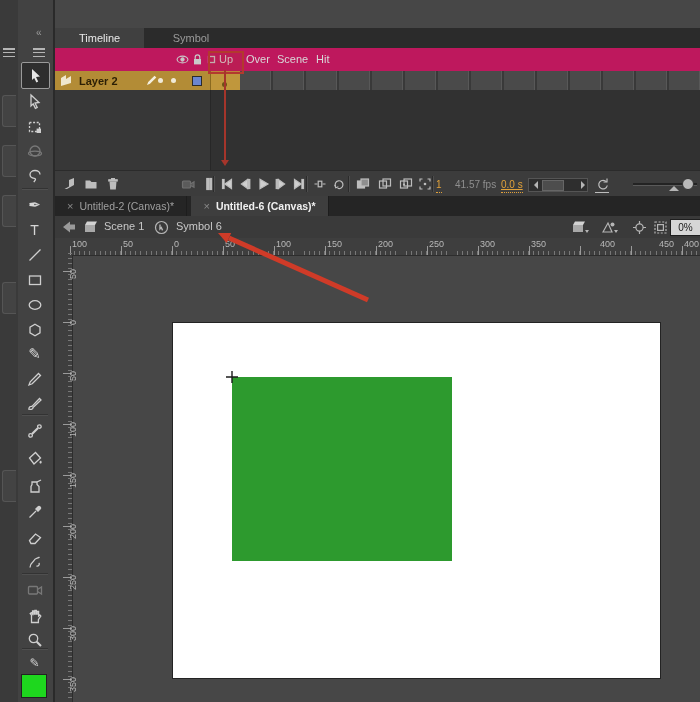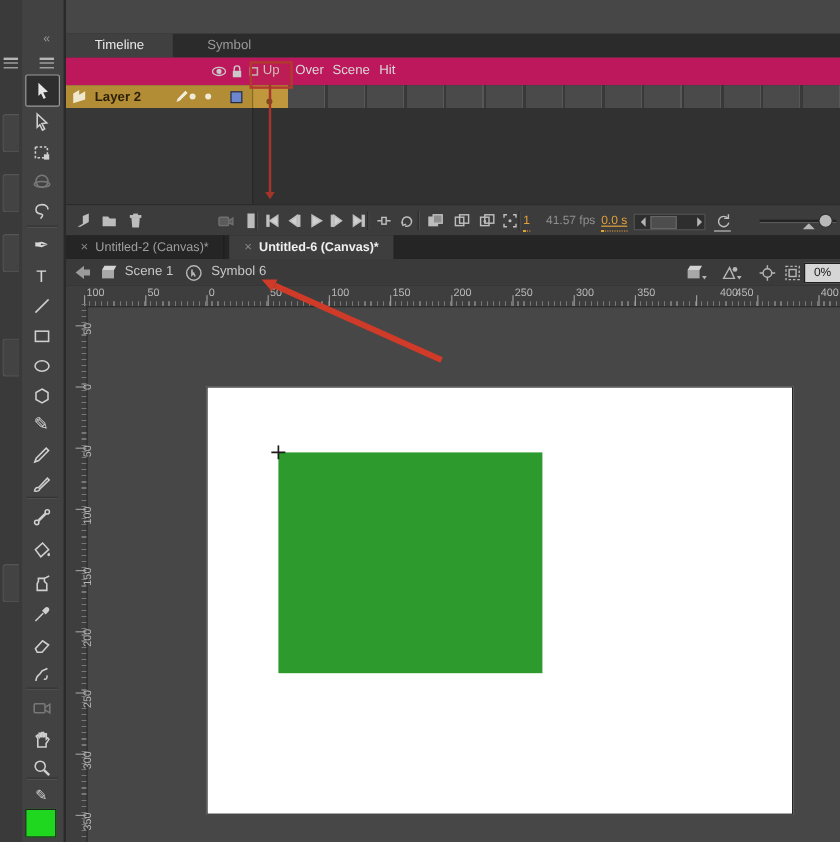--- a/index.html
+++ b/index.html
@@ -358,21 +358,21 @@
     <span class="tick-lbl-h" style="left:306px">200</span>
     <div class="tick-maj-h" style="left:355px"></div>
     <span class="tick-lbl-h" style="left:357px">250</span>
     <div class="tick-maj-h" style="left:406px"></div>
     <span class="tick-lbl-h" style="left:408px">300</span>
     <div class="tick-maj-h" style="left:457px"></div>
     <span class="tick-lbl-h" style="left:459px">350</span>
     <div class="tick-maj-h" style="left:508px"></div>
     <span class="tick-lbl-h" style="left:528px">400</span>
     <div class="tick-maj-h" style="left:559px"></div>
-    <span class="tick-lbl-h" style="left:541px">450</span>
+    <span class="tick-lbl-h" style="left:587px">450</span>
     <div class="tick-maj-h" style="left:610px"></div>
     <span class="tick-lbl-h" style="left:612px">400</span>
   </div>
 <div class="abs" id="v-ruler">
     <div class="tick-maj-v" style="top:16px"></div>
     <span class="tick-lbl-v" style="top:14px">50</span>
     <div class="tick-maj-v" style="top:67px"></div>
     <span class="tick-lbl-v" style="top:65px">0</span>
     <div class="tick-maj-v" style="top:118px"></div>
     <span class="tick-lbl-v" style="top:116px">50</span>

